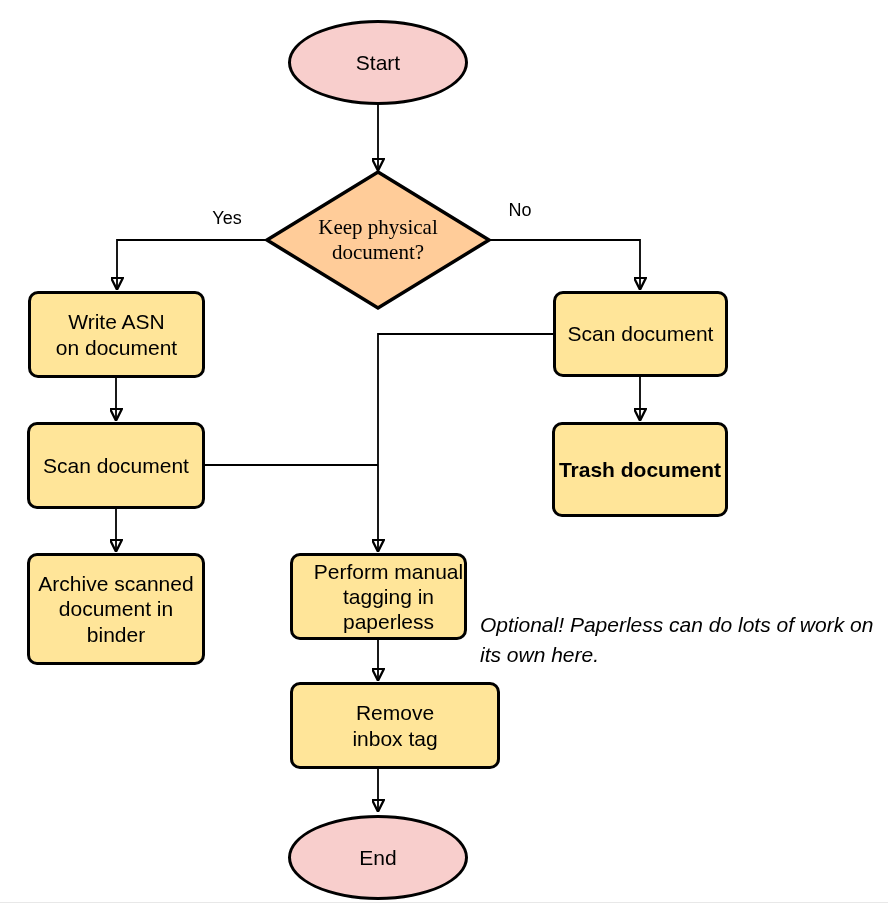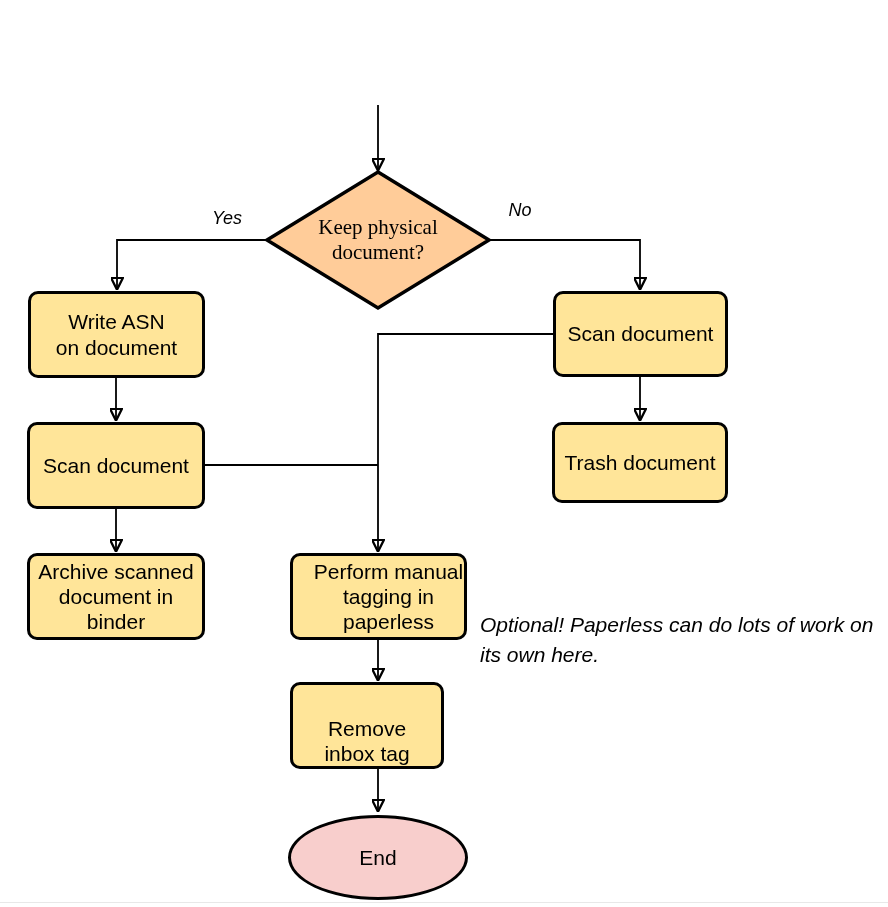--- a/index.html
+++ b/index.html
@@ -62,21 +62,20 @@
     font-size: 21px;
     line-height: 1.2;
     white-space: pre-line;
     font-family: Liberation Serif, serif;
   }
   .edge-label {
     position: absolute;
     font-size: 18px;
     text-align: center;
     color: var(--text, #000);
-    font-style: italic;
   }
   .note {
     position: absolute;
     font-size: 21px;
     font-style: italic;
     line-height: 1.45;
     white-space: pre-line;
     color: var(--text, #000);
   }
   .page-edge {
@@ -85,25 +84,25 @@
     top: 902px;
     width: 888px;
     height: 1px;
     background: var(--page-edge, #E8E8E8);
   }
 
   
   #n-start        { left: 288px; top: 20px;  width: 180px; height: 85px; }
   #n-write-asn    { left: 28px;  top: 291px; width: 177px; height: 87px; align-items: center; }
   #n-scan-left    { left: 27px;  top: 422px; width: 178px; height: 87px; }
-  #n-archive      { left: 27px;  top: 553px; width: 178px; height: 87px; }
+  #n-archive      { left: 27px;  top: 553px; width: 178px; height: 112px; }
   #n-scan-right   { left: 553px; top: 291px; width: 175px; height: 86px; }
-  #n-trash        { left: 552px; top: 422px; width: 176px; height: 81px; }
+  #n-trash        { left: 552px; top: 422px; width: 176px; height: 95px; font-weight: bold; }
   #n-tagging      { left: 290px; top: 553px; width: 177px; height: 87px; padding-left: 20px; }
-  #n-remove-inbox { left: 290px; top: 682px; width: 154px; height: 87px; align-items: flex-end; }
+  #n-remove-inbox { left: 290px; top: 682px; width: 210px; height: 87px; }
   #n-end          { left: 288px; top: 815px; width: 180px; height: 85px; }
   #n-decision-label { left: 272px; top: 180px; width: 212px; height: 120px; }
   #lbl-yes { left: 204px; top: 208px; width: 46px; }
   #lbl-no  { left: 498px; top: 200px; width: 44px; }
   #note    { left: 480px; top: 590px; width: 404px; margin-top: 20px; }
 </style>
 </head>
 <body>
 
 <div class="canvas">
@@ -122,20 +121,23 @@
     <path d="M116,509 L116,551" marker-end="url(#arrowhead)"></path>
     <path d="M640,377 L640,420" marker-end="url(#arrowhead)"></path>
     <path d="M553,334 L378,334 L378,551" marker-end="url(#arrowhead)"></path>
     <path d="M205,465 L378,465"></path>
     <path d="M378,640 L378,680" marker-end="url(#arrowhead)"></path>
     <path d="M378,769 L378,811" marker-end="url(#arrowhead)"></path>
 
     <polygon points="378,172 489,240 378,308 267,240" style="fill: var(--decision-fill, #FFCC99);"></polygon>
   </svg>
 
+  <div id="n-start" class="node terminal">
+    <span>Start</span>
+  </div>
 
   <div id="n-decision-label" class="decision-label">
     <span>Keep physical
 document?</span>
   </div>
 
   <span id="lbl-yes" class="edge-label">Yes</span>
   <span id="lbl-no" class="edge-label">No</span>
 
   <div id="n-write-asn" class="node process">

